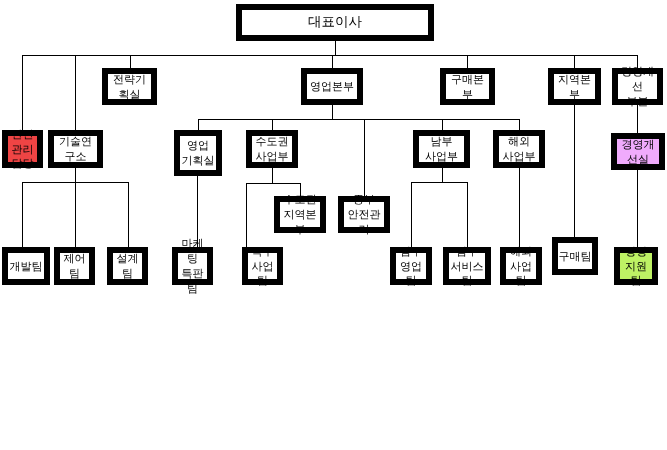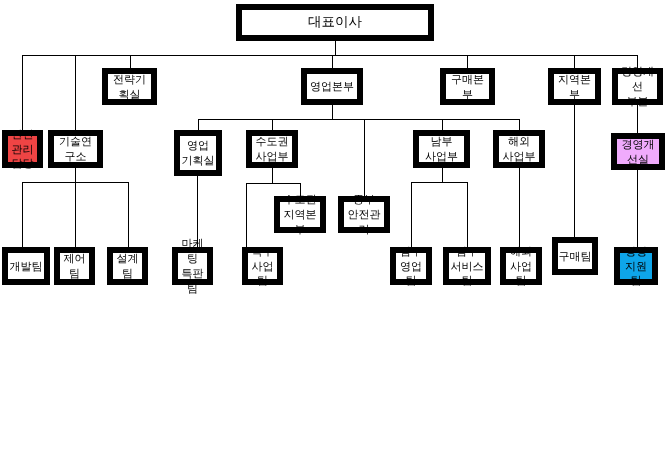--- a/index.html
+++ b/index.html
@@ -72,21 +72,21 @@
 특판팀</div>
     <div class="org-box" style="left: 226px; top: 247px; width: 41px; height: 38px; border-color: rgb(0, 0, 0); background: rgb(255, 255, 255); margin-left: 16px;">특수
 사업팀</div>
     <div class="org-box" style="left: 390px; top: 247px; width: 42px; height: 38px; border-color: rgb(0, 0, 0); background: rgb(255, 255, 255);">남부
 영업팀</div>
     <div class="org-box" style="left: 443px; top: 247px; width: 48px; height: 38px; border-color: rgb(0, 0, 0); background: rgb(255, 255, 255);">남부
 서비스팀</div>
     <div class="org-box" style="left: 500px; top: 247px; width: 42px; height: 38px; border-color: rgb(0, 0, 0); background: rgb(255, 255, 255);">해외
 사업팀</div>
     <div class="org-box" style="left: 552px; top: 237px; width: 46px; height: 38px; border-color: rgb(0, 0, 0); background: rgb(255, 255, 255);">구매팀</div>
-    <div class="org-box" style="left: 614px; top: 247px; width: 44px; height: 38px; border-color: rgb(0, 0, 0); background: #0ea5e9;">경영
+    <div class="org-box" style="left: 614px; top: 247px; width: 44px; height: 38px; border-color: rgb(0, 0, 0); background: #bef264;">경영
 지원팀</div>
     <div class="cline" style="left: 335px; top: 41px; width: 1px; height: 14px; background: rgb(0, 0, 0);"></div>
     <div class="cline" style="left: 22px; top: 55px; width: 616px; height: 1px; background: rgb(0, 0, 0);"></div>
     <div class="cline" style="left: 22px; top: 55px; width: 1px; height: 75px; background: rgb(0, 0, 0);"></div>
     <div class="cline" style="left: 75px; top: 55px; width: 1px; height: 75px; background: rgb(0, 0, 0);"></div>
     <div class="cline" style="left: 130px; top: 55px; width: 1px; height: 13px; background: rgb(0, 0, 0);"></div>
     <div class="cline" style="left: 332px; top: 55px; width: 1px; height: 13px; background: rgb(0, 0, 0);"></div>
     <div class="cline" style="left: 467px; top: 55px; width: 1px; height: 13px; background: rgb(0, 0, 0);"></div>
     <div class="cline" style="left: 574px; top: 55px; width: 1px; height: 13px; background: rgb(0, 0, 0);"></div>
     <div class="cline" style="left: 637px; top: 55px; width: 1px; height: 13px; background: rgb(0, 0, 0);"></div>

